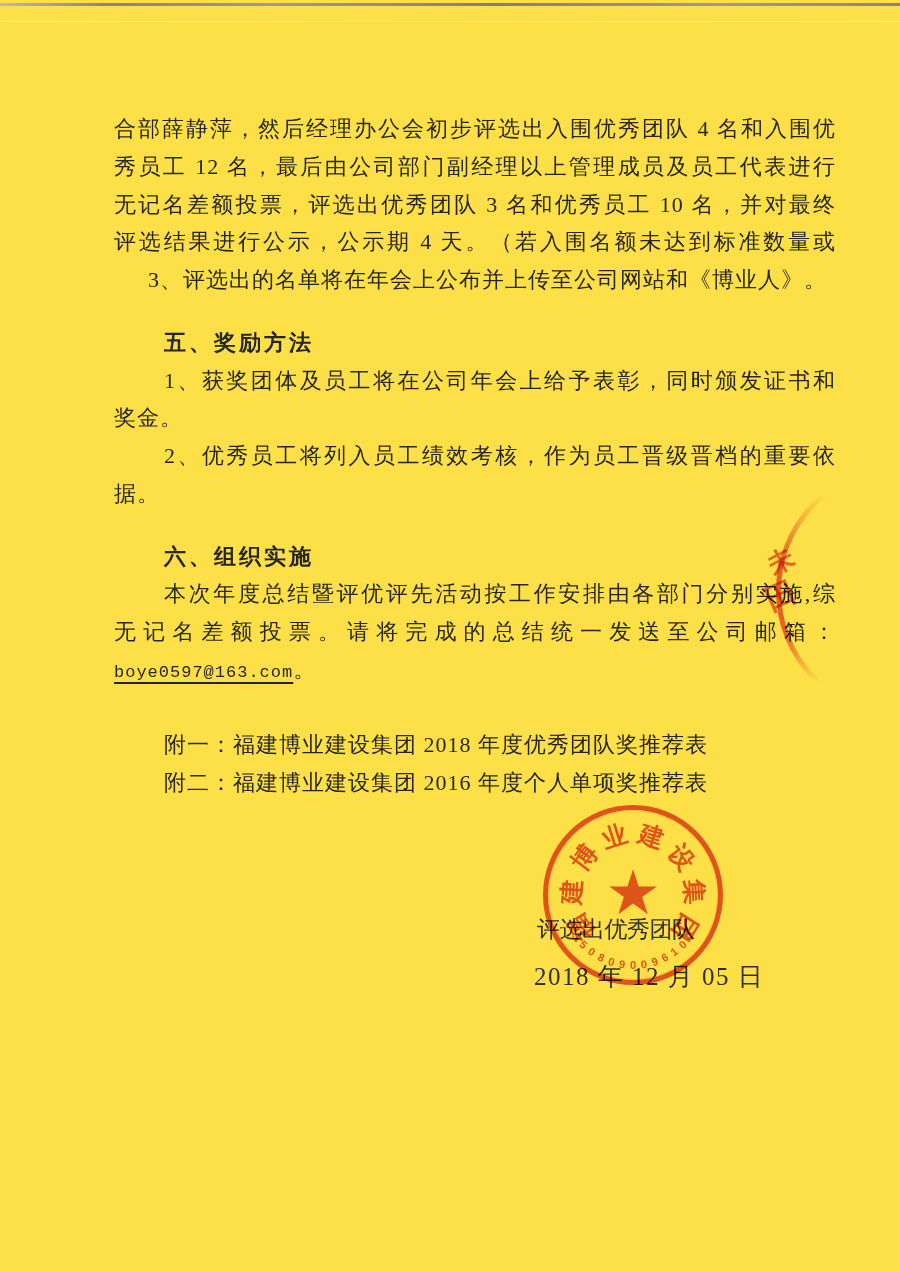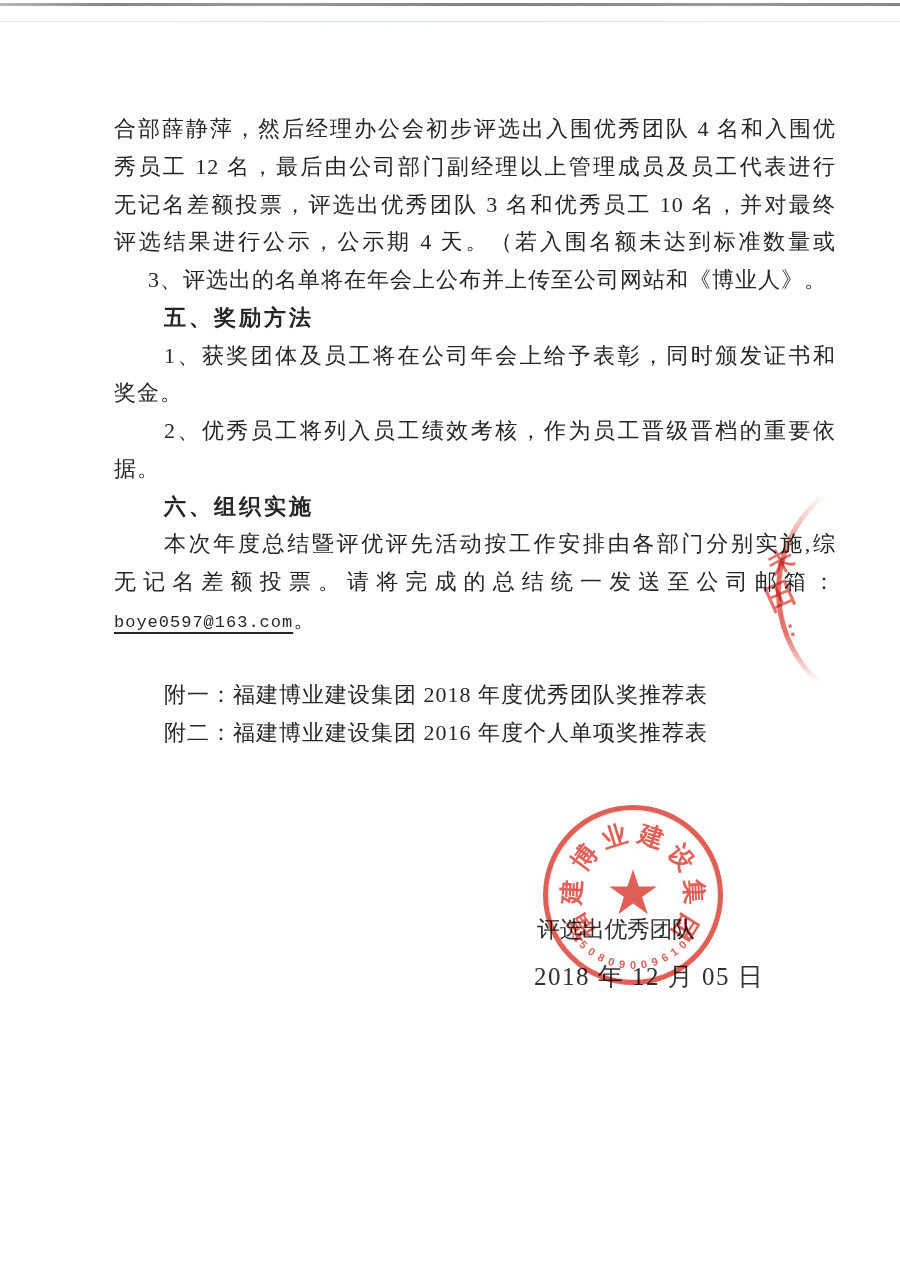--- a/index.html
+++ b/index.html
@@ -1,19 +1,19 @@
 <!DOCTYPE html>
 <html><head>
 <meta charset="utf-8">
 <style>
   html,body{margin:0;padding:0;background:#e9e9e9;}
   .page{
     position:relative;
     width:900px;height:1272px;
-    background:#ffffff;
+    background:#fde047;
     overflow:hidden;
     font-family:"Liberation Serif","DejaVu Serif",serif;
     color:#262626;
   }
   .scanline1{
     position:absolute;left:0;top:3px;width:900px;height:3px;
     background:linear-gradient(to right,#b9b9b9 0%,#848484 12%,#9b9b9b 30%,#7f7f7f 55%,#9a9a9a 80%,#868686 100%);
   }
   .scanline2{
     position:absolute;left:0;top:21px;width:900px;height:1px;
@@ -27,21 +27,21 @@
   }
   .line{height:37.75px;}
   .line.fill{
     white-space:normal;
     text-align:justify;
     text-align-last:justify;
     text-justify:inter-character;
   }
   .line.indent{padding-left:50px;}
   .line.indent-sm{padding-left:34px;}
-  .line.bold{font-weight:700;letter-spacing:3px;}
+  .line.bold{font-weight:700;letter-spacing:3px;margin-top:25px;}
   .email{
     font-family:"Liberation Mono","DejaVu Sans Mono",monospace;
     font-size:17px;
     text-decoration:underline;
     text-underline-offset:5px;
     text-decoration-thickness:1.5px;
   }
   .sig-company{
     position:absolute;left:537px;top:914px;
     font-size:23px;letter-spacing:-0.5px;color:#303030;z-index:3;

